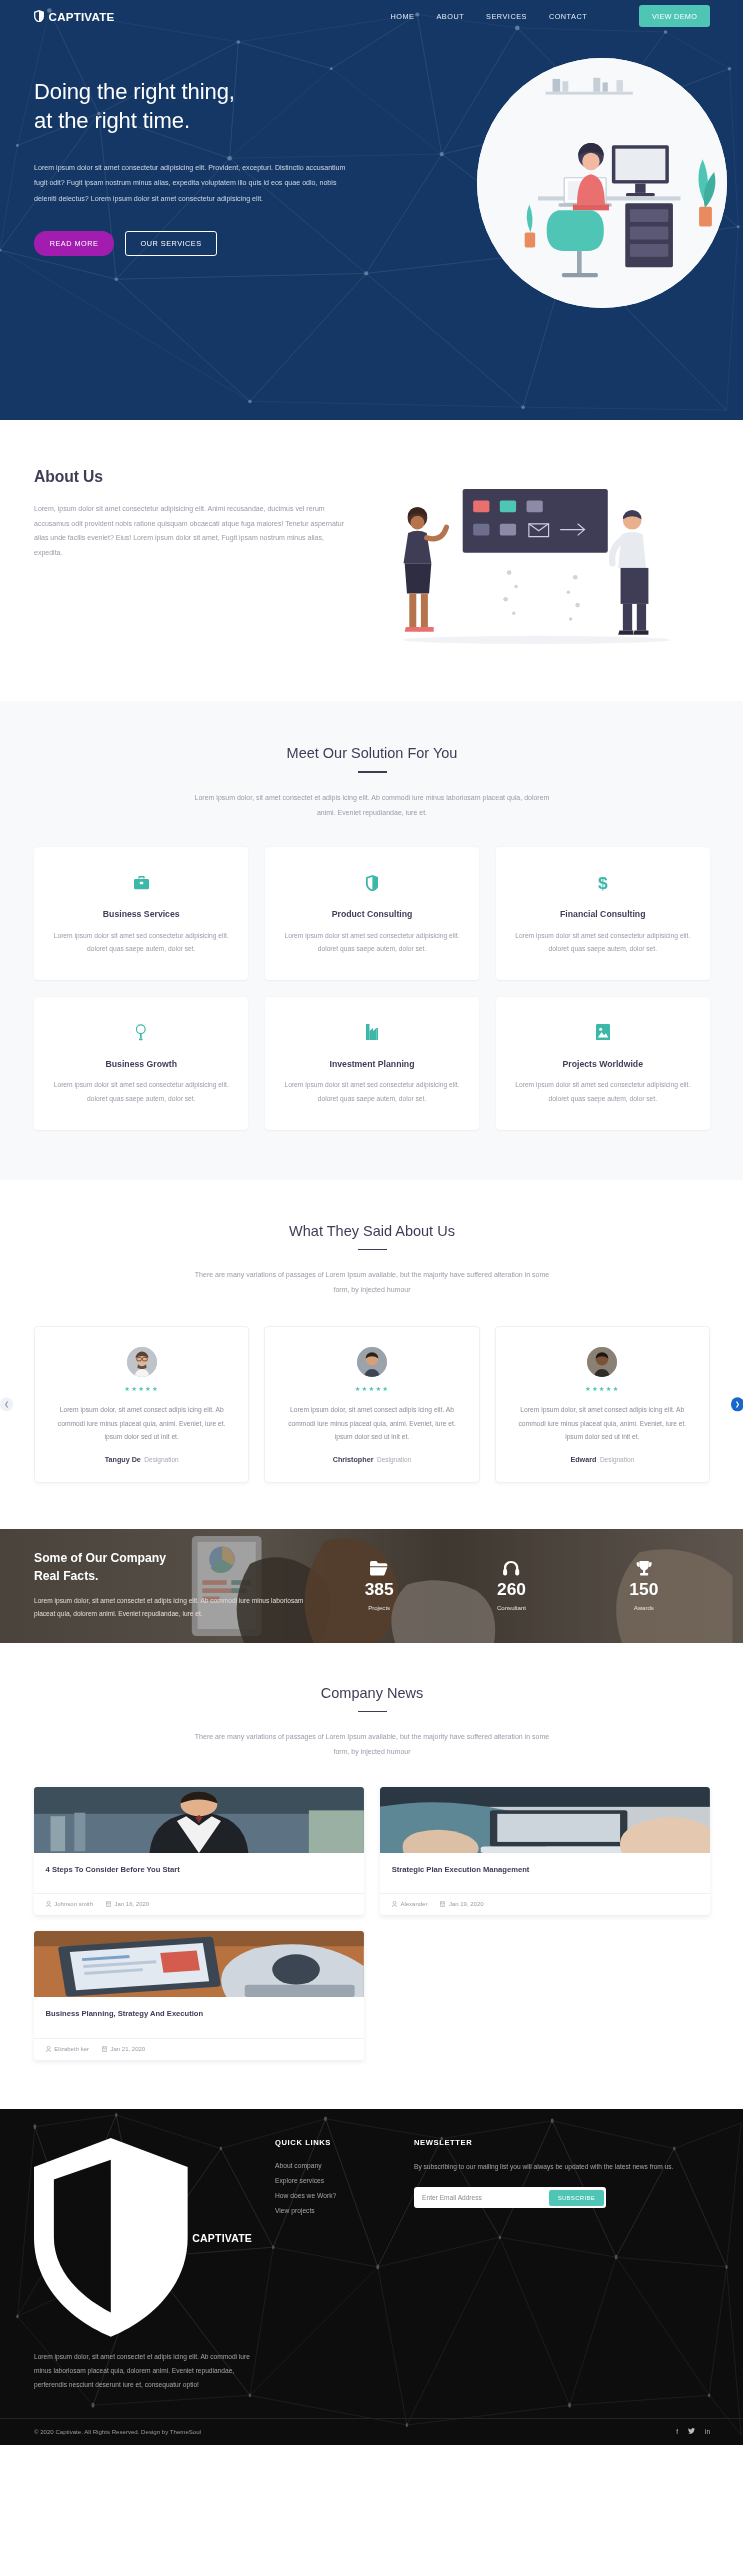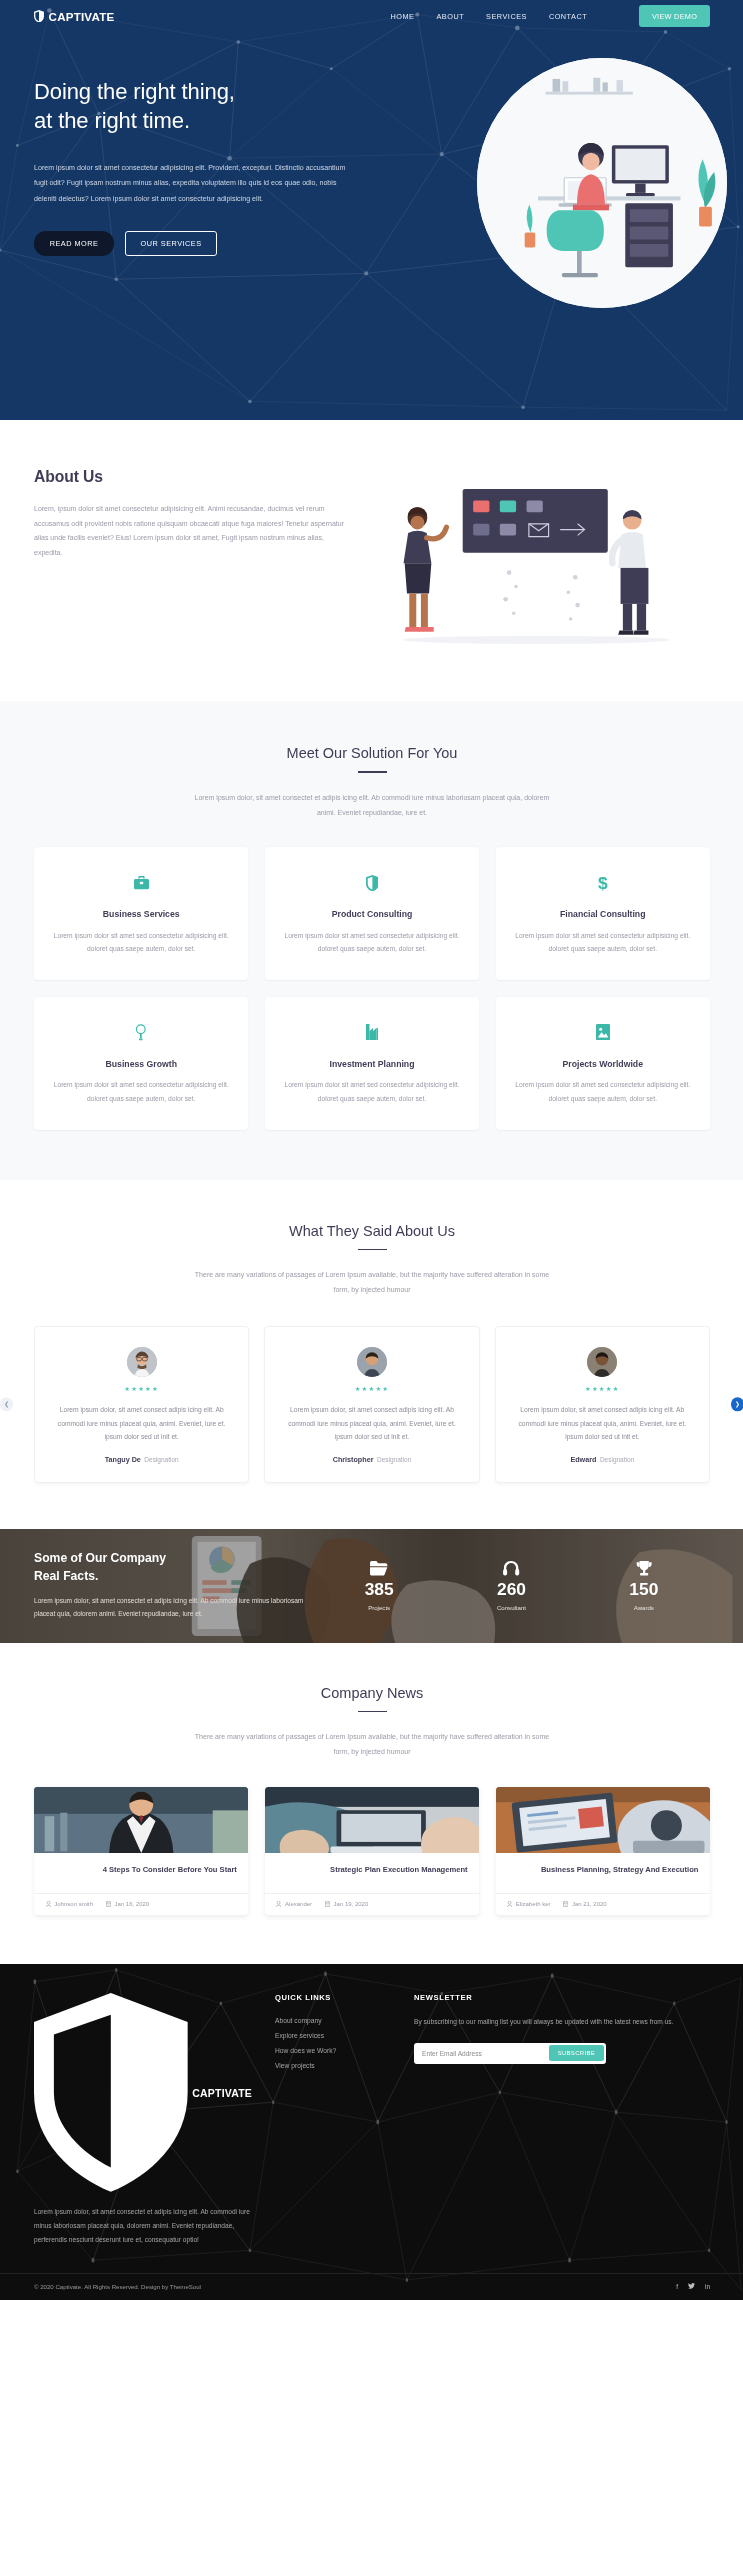--- a/index.html
+++ b/index.html
@@ -56,21 +56,21 @@
     color:#fff; font-size:22px; line-height:1.33; font-weight:400;
     letter-spacing:-0.1px;
   }
   .hero-title b { font-weight:400; }
   .hero-sub {
     margin-top:25px;
     color:#cfd9e6; font-size:7.1px; line-height:2.25; max-width:325px;
   }
   .hero-btns { margin-top:23px; display:flex; gap:11px; }
   .btn-read {
-    background:#0f172a; color:#fff; border:none; border-radius:12px;
+    background:#a21caf; color:#fff; border:none; border-radius:12px;
     font-size:7.3px; letter-spacing:0.5px; padding:7.6px 15.7px; cursor:pointer;
     font-family:inherit;
   }
   .btn-services {
     background:transparent; color:#fff; border:1.2px solid #fff; border-radius:2.9px;
     font-size:7.3px; letter-spacing:0.5px; padding:6.4px 14.5px; cursor:pointer;
     font-family:inherit;
   }
   .hero-art {
     position:absolute; right:17.4px; top:26px;
@@ -173,21 +173,21 @@
   .facts-right { flex:1; display:flex; justify-content:space-around; }
   .fact { text-align:center; color:#fff; }
   .fact-ico { height:17.4px; display:flex; align-items:center; justify-content:center; }
   .fact-n { font-size:17.4px; font-weight:700; margin-top:3.5px; line-height:1; }
   .fact-l { font-size:6.1px; margin-top:5.2px; color:#e6e2dd; }
 
   
   .news { background:#fff; padding:42px 0 49px; }
   .ncards {
     max-width:744px; margin:27px auto 0; padding:0 34px;
-    display:grid; grid-template-columns:repeat(3,1fr); gap:16.3px;text-align:right;
+    display:grid; grid-template-columns:repeat(2,1fr); gap:16.3px;
   }
   .ncard {
     background:#fff; border-radius:3.5px; overflow:hidden;
     box-shadow:0 1.2px 5.2px rgba(30,40,70,.09);
   }
   .nthumb { height:66px; position:relative; overflow:hidden; }
   .nthumb svg { display:block; width:100%; height:100%; }
   .ncard-body { padding:11px 11.6px 8.7px; }
   .ncard-h { font-size:7.6px; font-weight:700; color:#3f3d56; line-height:1.55; }
   .ncard-meta {

